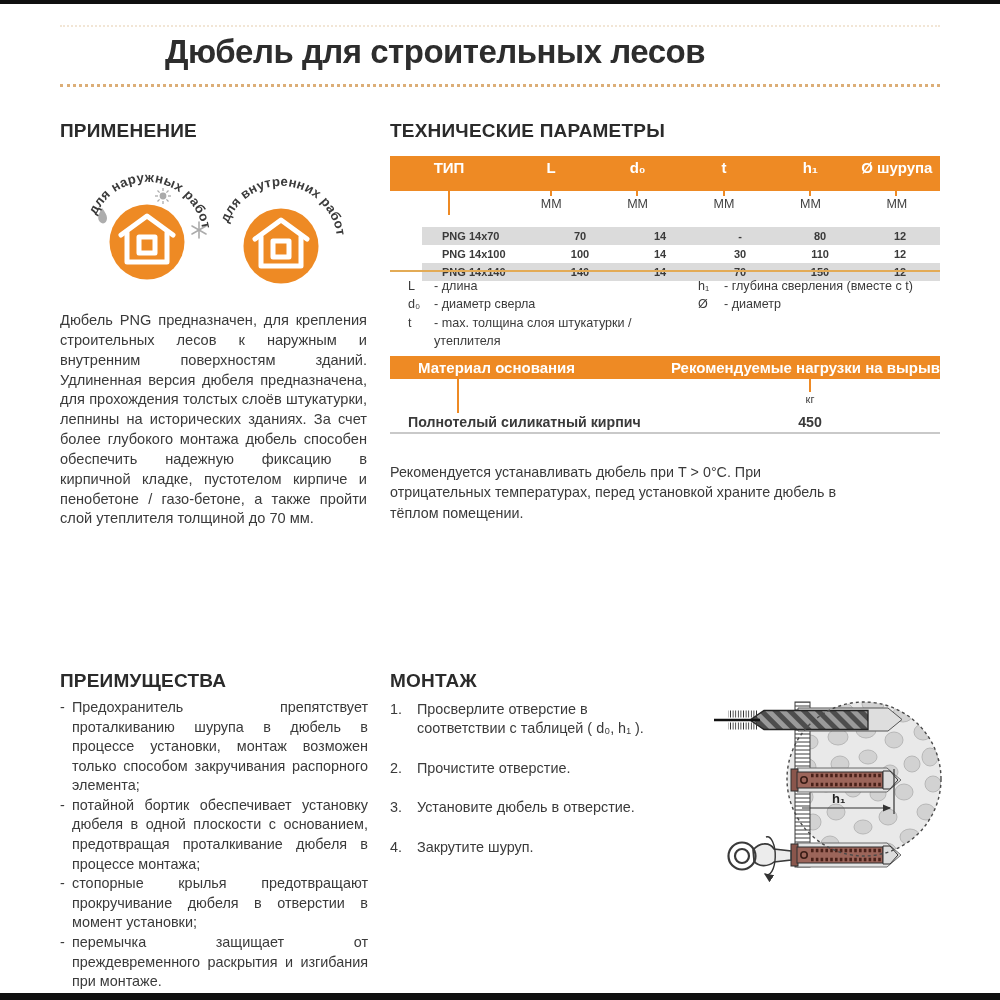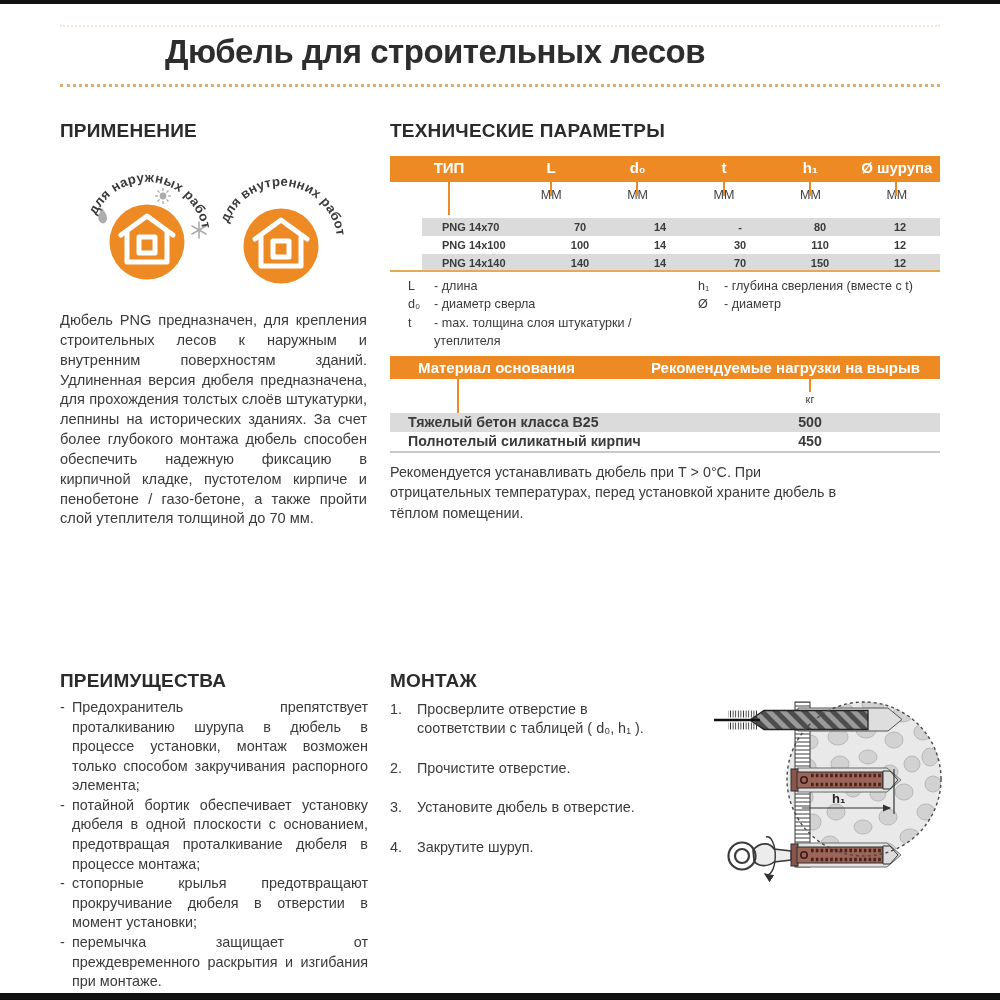--- a/index.html
+++ b/index.html
@@ -22,42 +22,42 @@
   #tech-h{left:390px;top:120px;}
   #adv-h{left:60px;top:670px;}
   #mon-h{left:390px;top:670px;}
   .badge{width:145px;height:130px;}
   #badge1{left:75px;top:168px;}
   #badge2{left:209px;top:172px;}
   #desc{left:60px;top:311px;width:307px;font-size:14.6px;line-height:1.36;text-align:justify;}
   
   #t1{left:390px;top:156px;width:550px;}
   .t1-grid{display:grid;grid-template-columns:118px repeat(5,1fr);}
-  .t1-head{background:var(--accent);color:#fff;font-weight:bold;font-size:15px;height:26px;line-height:23px;}
+  .t1-head{background:var(--accent);color:#fff;font-weight:bold;font-size:15px;height:35px;line-height:23px;}
   .t1-head div{text-align:center;}
   .t1-units{height:36px;font-size:12.5px;color:#3f3f3f;}
   .t1-units div{text-align:center;padding-top:6px;}
   .t1-row{height:18px;line-height:18px;font-weight:bold;font-size:11px;margin-left:32px;}
   .t1-row div{text-align:center;}
   .t1-row .c0{text-align:left;padding-left:20px;}
   .gray{background:var(--row_gray);}
   .tick{position:absolute;width:2px;background:var(--accent);}
   
   #legend{left:390px;top:270px;width:550px;border-top:2px solid var(--legend_border);
           border-bottom:2px solid var(--legend_border);padding:5px 0 7px 0;display:flex;}
   .leg-col{font-size:12.6px;line-height:1.45;}
   .leg-col.left{width:56%;padding-left:18px;box-sizing:border-box;}
   .leg-col.right{width:44%;}
   .leg-row{display:flex;}
   .leg-sym{width:26px;flex:none;}
   
   #t2{left:390px;top:356px;width:550px;}
   .t2-head{display:flex;background:var(--accent);color:#fff;font-weight:bold;font-size:15px;height:23px;line-height:23px;}
   .t2-head .m{padding-left:28px;flex:1;}
-  .t2-head .l{padding-right:20px;}
+  .t2-head .l{padding-right:0;}
   .t2-zone{position:relative;height:34px;}
   .t2-kg{position:absolute;left:390px;top:14px;width:60px;text-align:center;font-size:11px;color:#3f3f3f;}
   .t2-row{display:grid;grid-template-columns:1fr 60px 100px;height:19px;line-height:19px;font-weight:bold;font-size:14.2px;}
   .t2-row .m{padding-left:18px;}
   .t2-row .v{text-align:center;}
   .t2-bottom{border-top:2px solid #c9c9c9;}
   #note{left:390px;top:462px;width:455px;font-size:14.3px;line-height:1.42;}
   
   #adv-list{left:60px;top:698px;width:308px;font-size:14.4px;line-height:1.36;}
   .adv-item{display:flex;}
@@ -212,25 +212,20 @@
 
   <div class="abs" id="t2">
     <div class="t2-head">
       <div class="m">Материал основания</div>
       <div class="l">Рекомендуемые нагрузки на вырыв</div>
     </div>
     <div class="t2-zone">
       <div class="tick" style="left:67px;top:0;height:34px;"></div>
       <div class="tick" style="left:419px;top:0;height:13px;"></div>
       <div class="t2-kg">кг</div>
-    </div>
-    <div class="t2-row gray">
-      <div class="m">Тяжелый бетон класса В25</div>
-      <div class="v">500</div>
-      <div></div>
     </div>
     <div class="t2-row">
       <div class="m">Полнотелый силикатный кирпич</div>
       <div class="v">450</div>
       <div></div>
     </div>
     <div class="t2-bottom"></div>
   </div>
 
   <div class="abs" id="note">Рекомендуется устанавливать дюбель при Т &gt; 0°С. При отрицательных температурах, перед установкой храните дюбель в тёплом помещении.</div>

